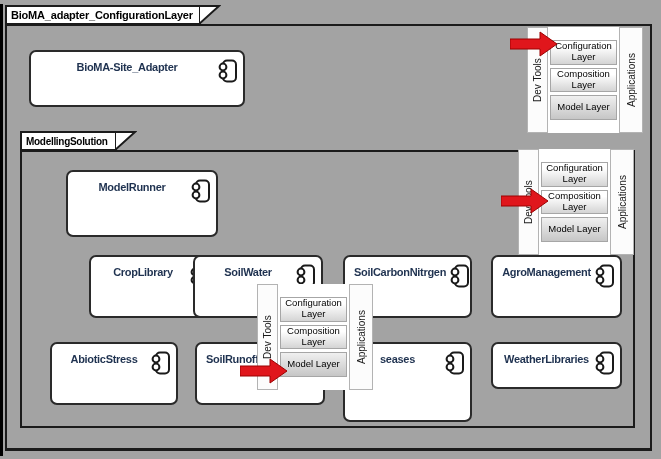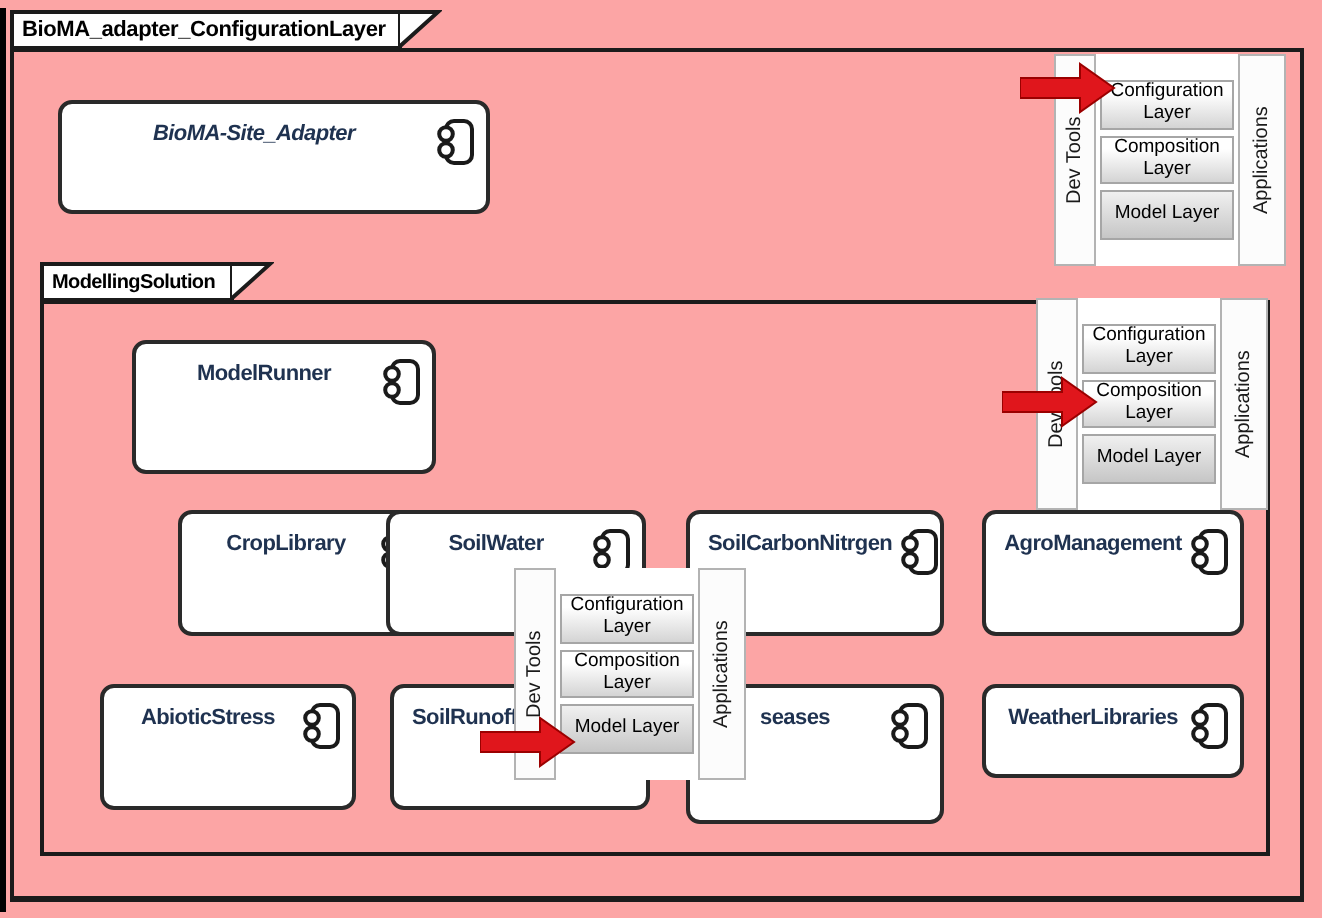--- a/index.html
+++ b/index.html
@@ -1,17 +1,17 @@
 <!DOCTYPE html>
 <html><head>
 <meta charset="utf-8">
 <style>
   html,body{margin:0;padding:0;background:#fff;}
   #canvas{
-    position:relative;width:661px;height:459px;background:#fca5a5;overflow:hidden;
+    position:relative;width:661px;height:459px;background:#a3a3a3;overflow:hidden;
     font-family:"Liberation Sans",sans-serif;color:#000;
   }
   *{box-sizing:border-box;}
 
   
   .edge-left{position:absolute;left:0;top:4px;width:3px;height:452px;background:#000;}
 
   
   .frame{position:absolute;border:2px solid #1b1b1b;background:transparent;z-index:1;}
   .outer-frame{left:5px;top:24px;width:647px;height:427px;border-bottom-width:3px;z-index:0;}
@@ -31,29 +31,29 @@
   .comp{
     position:absolute;background:#fff;border:2px solid #2a2a2a;border-radius:7px;z-index:3;
     display:flex;align-items:flex-start;padding:7px 6px 0 9px;
   }
   .comp-label{
     flex:1;text-align:center;font-weight:bold;font-size:11px;letter-spacing:-0.3px;
     color:#1f3250;white-space:nowrap;overflow:visible;padding-top:2px;
   }
   .comp-icon{flex:0 0 auto;width:20px;height:24px;margin-left:3px;}
 
-  .c-site-adapter   {left:29px; top:50px; width:216px;height:57px;font-style:italic;}
+  .c-site-adapter   {left:29px; top:50px; width:216px;height:57px;}
   .c-model-runner   {left:66px; top:170px;width:152px;height:67px;}
   .c-crop-library   {left:50px; top:255px;width:128px;height:63px;margin-left:39px;}
   .c-soil-water     {left:193px;top:255px;width:130px;height:63px;}
   .c-soil-carbon    {left:343px;top:255px;width:129px;height:63px;}
   .c-agro           {left:491px;top:255px;width:131px;height:63px;}
   .c-abiotic        {left:50px; top:342px;width:128px;height:63px;}
   .c-runoff         {left:195px;top:342px;width:130px;height:63px;}
-  .c-seases         {left:343px;top:342px;width:129px;height:70px;}
+  .c-seases         {left:343px;top:342px;width:129px;height:80px;}
   .c-weather        {left:491px;top:342px;width:131px;height:47px;}
   .c-runoff .comp-label{text-align:left;}
 
   
   .stack{position:absolute;width:116px;height:106px;background:#fff;display:flex;z-index:4;padding:0;}
   .stack-top-right {left:527px;top:27px;}
   .stack-mid-right {left:518px;top:149px;}
   .stack-center    {left:257px;top:284px;}
 
   .stack-side{

